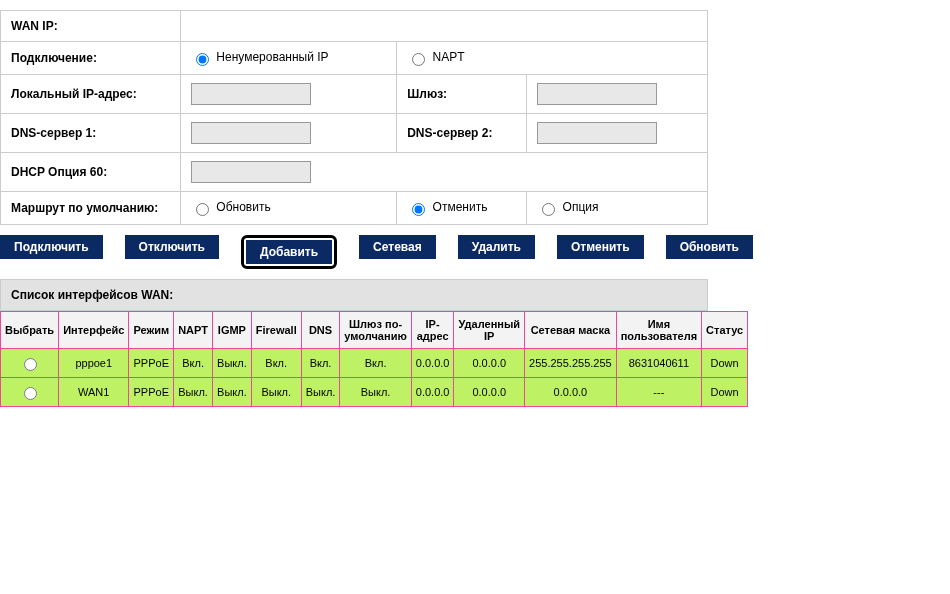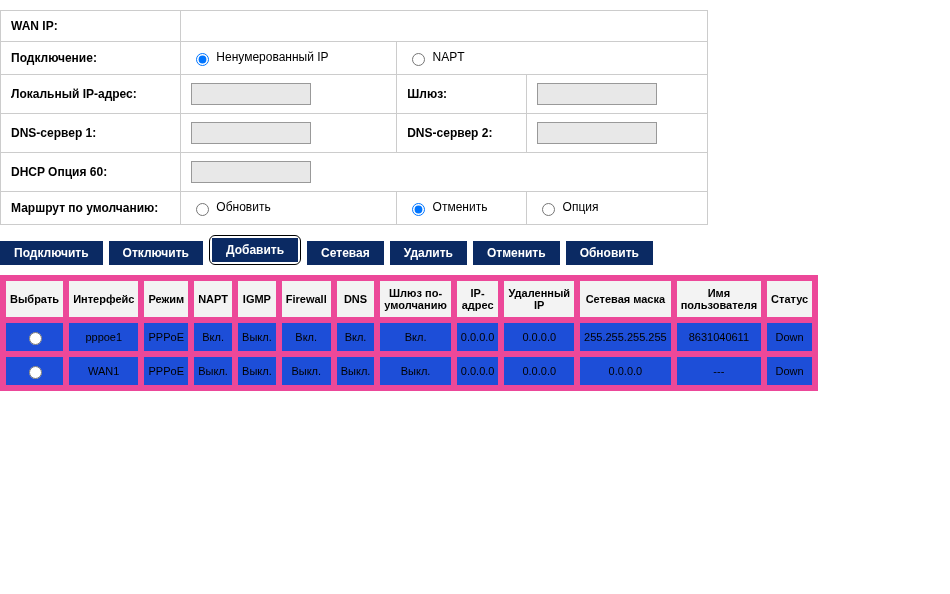--- a/index.html
+++ b/index.html
@@ -32,62 +32,62 @@
   .radio-label { margin-right: 10px; }
   .text-input {
     width: 120px;
     height: 22px;
     border: 1px solid #999;
     background: #e8e8e8;
     padding: 2px 4px;
   }
   .buttons-row {
     display: flex;
-    gap: 6px;
+    gap: 22px;
     padding: 10px 0;
-    align-items: flex-end;
+    align-items: flex-start;
   }
   .btn {
     background: #0b2a63;
     color: #fff;
     border: none;
     padding: 5px 14px;
     font-size: 12px;
     font-weight: bold;
     cursor: pointer;
   }
   .btn-highlight {
     display: inline-block;
-    border: 1px solid #000000;
+    border: 3px solid #000000;
     border-radius: 6px;
     padding: 2px;
   }
   .list-header {
     border: 1px solid #ccc;
     background: #e2e2e2;
     padding: 8px 10px;
     font-weight: bold;
   }
   .wan-table {
     width: 100%;
     border-collapse: collapse;
     border: 1px solid #ccc;
   }
   .wan-table th, .wan-table td {
-    border: 6px solid #ec4899;
+    border: 1px solid #ec4899;
     padding: 6px 4px;
     text-align: center;
     font-size: 11px;
     word-wrap: break-word;
   }
   .wan-table th {
     background: #f3f3f3;
     font-weight: bold;
   }
-  .wan-table td { background: #1d4ed8; }
+  .wan-table td { background: #bef264; }
   input[type="radio"], input[type="checkbox"] {
     vertical-align: middle;
     margin-right: 4px;
   }
   .col-select{width:46px}.col-iface{width:46px}.col-mode{width:50px}
   .col-napt{width:42px}.col-igmp{width:42px}.col-fw{width:52px}
   .col-dns{width:42px}.col-gw{width:58px}.col-ip{width:64px}
   .col-rip{width:72px}.col-mask{width:72px}.col-user{width:64px}
   .col-status{width:46px}
 </style>
@@ -161,20 +161,21 @@
     <button class="btn">Отключить</button>
     <span class="btn-highlight">
       <button class="btn">Добавить</button>
     </span>
     <button class="btn">Сетевая</button>
     <button class="btn">Удалить</button>
     <button class="btn">Отменить</button>
     <button class="btn">Обновить</button>
   </div>
 
+  <div class="list-header">Список интерфейсов WAN:</div>
 
   <table class="wan-table">
     <thead>
       <tr>
         <th class="col-select">Выбрать</th>
         <th class="col-iface">Интерфейс</th>
         <th class="col-mode">Режим</th>
         <th class="col-napt">NAPT</th>
         <th class="col-igmp">IGMP</th>
         <th class="col-fw">Firewall</th>

